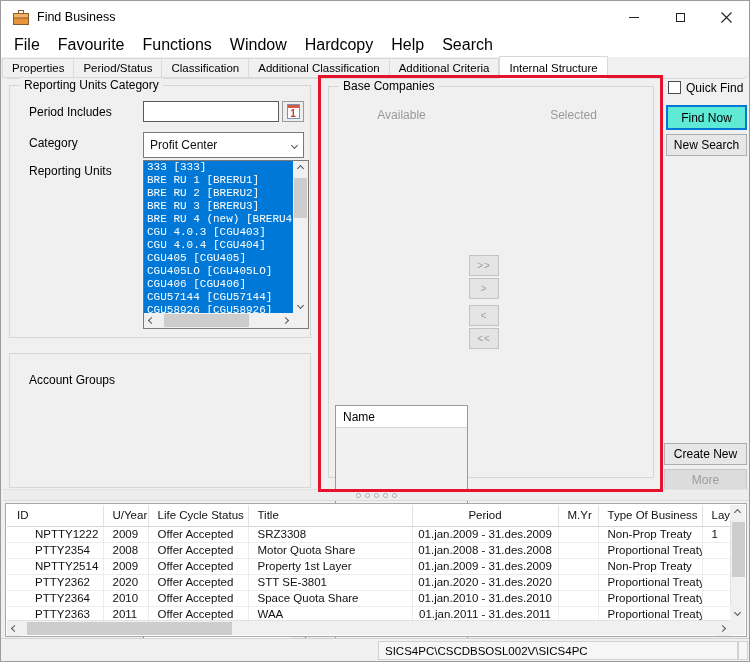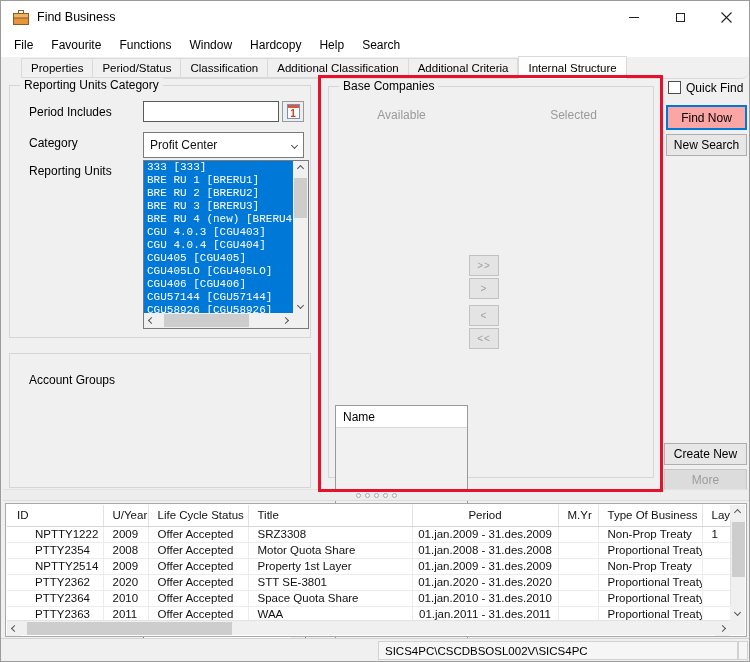--- a/index.html
+++ b/index.html
@@ -13,24 +13,24 @@
   .tophead { position:absolute; top:0; left:0; right:0; height:56px; background:#ffffff; }
   .titlebar { position:absolute; top:0; left:0; right:0; height:32px; display:flex; align-items:center; }
   .app-icon { margin:0 8px 0 12px; display:inline-flex; }
   .title-text { font-size:12.5px; color:#000; }
   .win-controls { position:absolute; right:0; top:0; height:32px; display:flex; }
   .win-btn { width:46px; height:32px; display:flex; align-items:center; justify-content:center; }
   .glyph-min { width:10px; height:1px; background:#222; display:block; }
   .glyph-max { width:9px; height:9px; border:1px solid #222; display:block; }
   .menubar { position:absolute; top:32px; left:0; right:0; height:24px; background:#fff;
              display:flex; align-items:center; padding-left:4px; }
-  .menu-item { padding:0 9px; font-size:12px; color:#000; }
-
-  
-  .tabstrip { position:absolute; top:56px; left:20px; right:0; height:22px;
+  .menu-item { padding:0 9px; font-size:16px; color:#000; }
+
+  
+  .tabstrip { position:absolute; top:56px; left:1px; right:0; height:22px;
               display:flex; align-items:flex-end; border-bottom:1px solid #dadada;border-radius:8px; }
   .tab { height:20px; display:flex; align-items:center; padding:0 9px; font-size:11.5px;
          background:#f0f0f0; border:1px solid #d9d9d9; border-left:none; color:#000; }
   .tab:first-child { border-left:1px solid #d9d9d9; }
   .tab.active { height:23px; background:#fff; border:1px solid #d9d9d9; border-bottom:1px solid #fff;
                 margin-bottom:-1px; }
 
   
   .gb { border:1px solid #d6d6d6; }
   .gb-legend { position:absolute; top:-8px; left:10px; background:#f0f0f0; padding:0 4px;
@@ -69,21 +69,21 @@
   .lview { border:1px solid #9a9a9a; background:#f1f1f1; position:relative; overflow:hidden; }
   .lview-head { height:22px; background:#fff; border-bottom:1px solid #d9d9d9; display:flex;
                 align-items:center; padding-left:7px; font-size:12px; color:#000; }
   .xfer-btn { position:absolute; left:468px; width:30px; height:21px; background:#e4e4e4;
               border:1px solid #c2c2c2; color:#9aa0a6; font-size:10px; letter-spacing:1px;
               display:flex; align-items:center; justify-content:center; }
 
   
   .btn { background:#e7e7e7; border:1px solid #aeaeae; font-size:12px; color:#000;
          display:flex; align-items:center; justify-content:center; }
-  .btn.primary { background:#fca5a5; border:2px solid #0078d7; }
+  .btn.primary { background:#5eead4; border:2px solid #0078d7; }
   .btn.disabled { background:#dcdcdc; border:1px solid #c7c7c7; color:#9c9c9c; }
   .checkbox { width:13px; height:13px; border:1px solid #4d4d4d; background:#fff; }
 
   
   .splitband { background:#ededed; border-top:1px solid #e2e2e2; border-bottom:1px solid #dcdcdc;
                display:flex; align-items:center; justify-content:center; }
   .dot { width:5px; height:5px; border:1px solid #a9a9a9; border-radius:50%; background:#f8f8f8;
          display:inline-block; margin:0 2px; }
 
   

